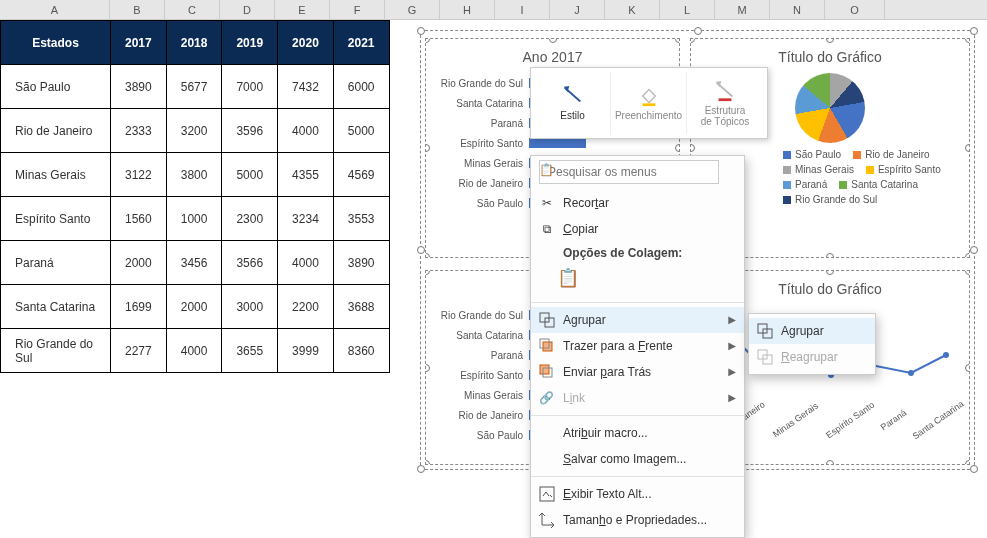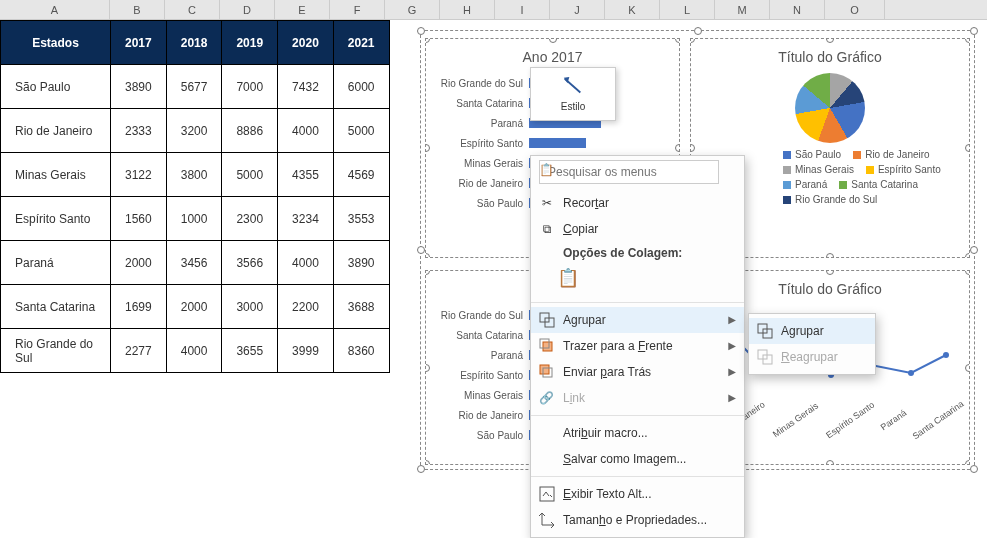--- a/index.html
+++ b/index.html
@@ -126,21 +126,21 @@
     width: 180px; height: 24px; border: 1px solid #ccc; padding:0 8px; font-size:12px; color:#888; outline:none;
   }
 
   
   .minitoolbar {
     position: absolute;
     background: #fff;
     border: 1px solid #ccc;
     box-shadow: 2px 2px 6px rgba(0,0,0,0.2);
     display: flex;
-    height: 54px;
+    height: 72px;
     padding: 4px;
   }
   .minitoolbar .btn {
     width: 76px; text-align:center; font-size:10px; color:#888; display:flex; flex-direction:column; align-items:center; justify-content:center; gap:3px;
     border-right:1px solid #eee; padding: 0 4px;
   }
   .minitoolbar .btn:last-child { border-right:none; }
   .minitoolbar .btn.active { color:#333; }
   .minitoolbar .btn svg { width:22px; height:22px; }
 
@@ -185,21 +185,21 @@
         <td>3890</td>
         <td>5677</td>
         <td>7000</td>
         <td>7432</td>
         <td>6000</td>
       </tr>
   <tr>
         <td>Rio de Janeiro</td>
         <td>2333</td>
         <td>3200</td>
-        <td>8886</td>
+        <td>3596</td>
         <td>4000</td>
         <td>5000</td>
       </tr>
   <tr>
         <td>Minas Gerais</td>
         <td>3122</td>
         <td>3800</td>
         <td>5000</td>
         <td>4355</td>
         <td>4569</td>
@@ -434,20 +434,35 @@
 </div>
 
 <div class="minitoolbar" style="left:530px; top:67px;">
   <div class="btn active">
     <svg viewBox="0 0 24 24">
         <path d="M3 3 L20 18" stroke="#2b579a" stroke-width="2" fill="none"></path>
         <path d="M2 2 L8 1 L6 8 Z" fill="#2b579a"></path>
       </svg>
     <span>Estilo</span>
   </div>
+  <div class="btn">
+    <svg viewBox="0 0 24 24">
+        <path d="M5 12 L12 5 L19 12 L12 19 Z" fill="none" stroke="#bbb" stroke-width="1.5"></path>
+        <rect x="5" y="20" width="14" height="3" fill="#ffc000"></rect>
+      </svg>
+    <span>Preenchimento</span>
+  </div>
+  <div class="btn">
+    <svg viewBox="0 0 24 24">
+        <path d="M3 3 L20 18" stroke="#bbb" stroke-width="2" fill="none"></path>
+        <path d="M2 2 L8 1 L6 8 Z" fill="#bbb"></path>
+        <rect x="5" y="20" width="14" height="3" fill="#d13438"></rect>
+      </svg>
+    <span style="line-height:1.1"><span>Estrutura</span><br><span>de Tópicos</span></span>
+  </div>
 </div>
 
 <div class="ctxmenu" style="left:530px; top:155px; width:215px;">
   <div class="searchbox">
     <input type="text" placeholder="Pesquisar os menus" style="">
   </div>
   <div class="item">
     <span class="ico">✂</span>
     <span>Recor<u class="key">t</u>ar</span>
   </div>

